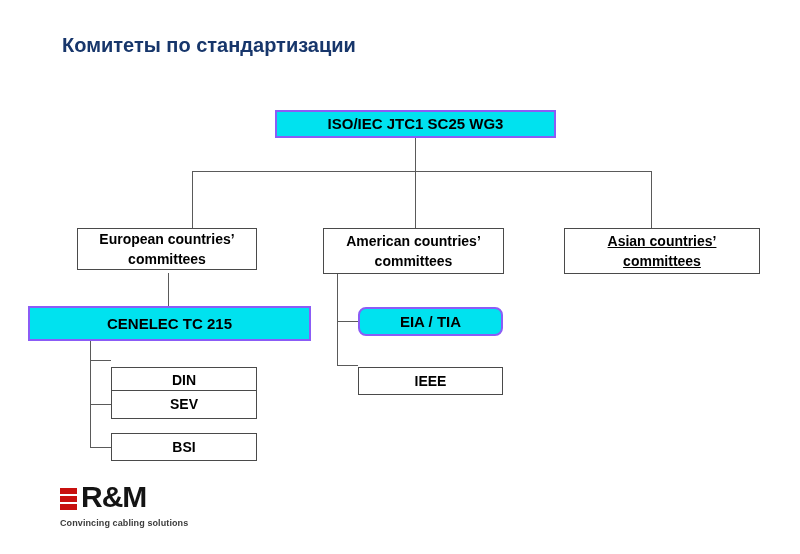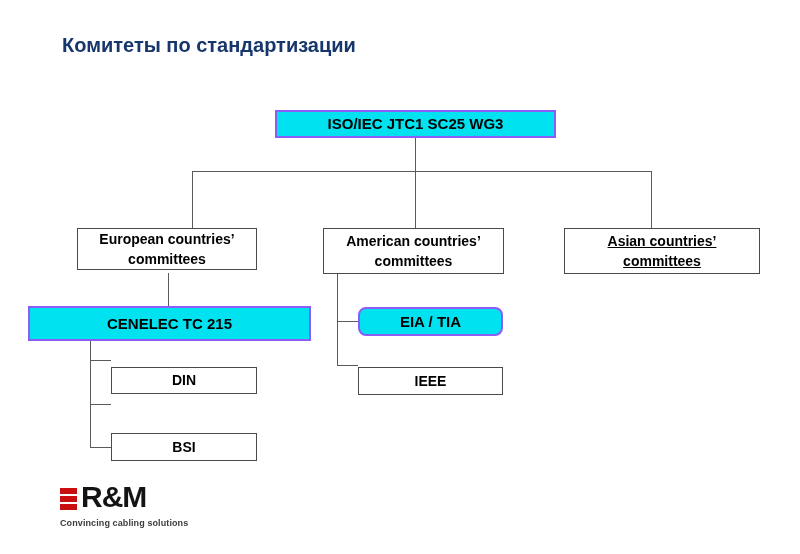--- a/index.html
+++ b/index.html
@@ -45,20 +45,21 @@
   <div class="node" style="left:77px;top:228px;width:180px;height:42px;padding:2px 14px;">European countries’ committees</div>
 
   <div class="node" style="left:323px;top:228px;width:181px;height:46px;padding:2px 14px;">American countries’ committees</div>
 
   <div class="node" style="left:564px;top:228px;width:196px;height:46px;padding:2px 18px;text-decoration:underline;">Asian countries’ committees</div>
 
   <div class="node hl" style="left:28px;top:306px;width:283px;height:35px;">CENELEC TC 215</div>
 
   <div class="node" style="left:111px;top:347px;width:146px;height:27px;margin-top:20px;">DIN</div>
 
+  <div class="node" style="left:111px;top:390px;width:146px;height:29px;">SEV</div>
 
   <div class="node" style="left:111px;top:433px;width:146px;height:28px;">BSI</div>
 
   <div class="node hl" style="left:358px;top:307px;width:145px;height:29px;border-radius:8px;">EIA / TIA</div>
 
   <div class="node" style="left:358px;top:351px;width:145px;height:28px;margin-top:16px;">IEEE</div>
 
   <div class="logo">
     <div class="logo-row">
       <div class="logo-bars">

